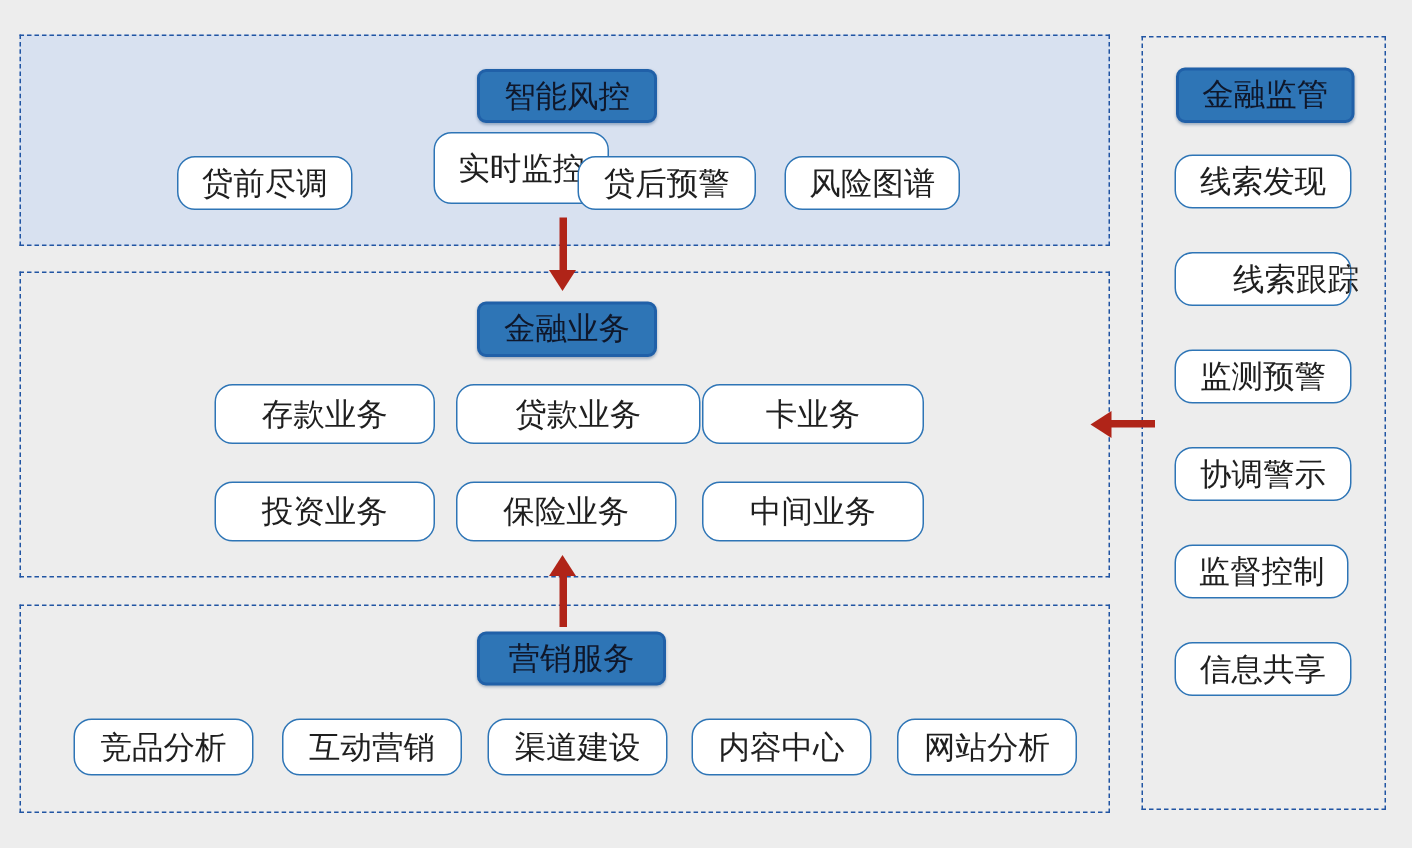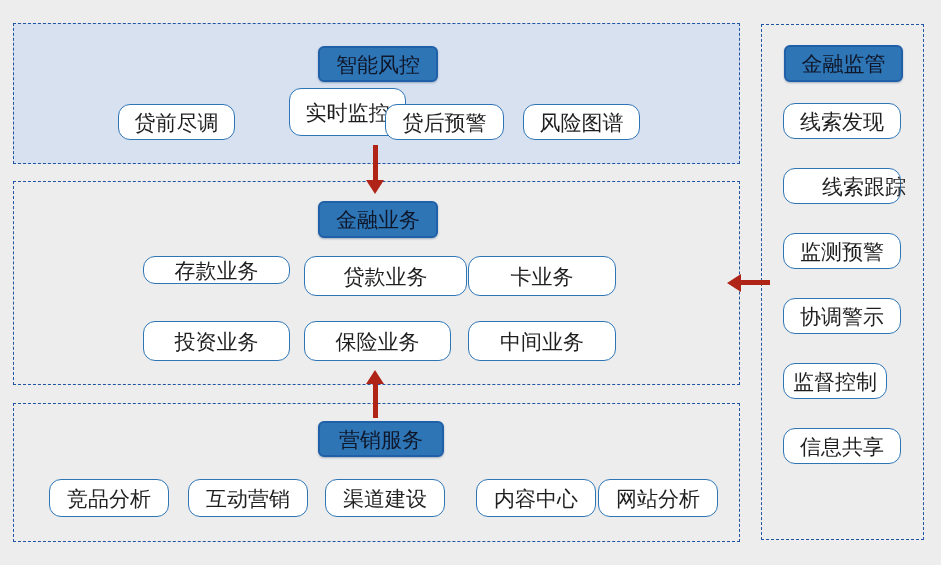--- a/index.html
+++ b/index.html
@@ -44,42 +44,42 @@
 
   
   .n-risk-title{left:304px;top:22px;width:120px;height:36px;}
   .n-risk-0{left:104px;top:80px;width:117px;height:36px;}
   .n-risk-1{left:237px;top:64px;width:117px;height:48px;margin-left:38px;}
   .n-risk-2{left:371px;top:80px;width:119px;height:36px;}
   .n-risk-3{left:509px;top:80px;width:117px;height:36px;}
 
   
   .n-biz-title{left:304px;top:19px;width:120px;height:37px;}
-  .n-biz-0{left:129px;top:74px;width:147px;height:28px;}
+  .n-biz-0{left:129px;top:74px;width:147px;height:40px;}
   .n-biz-1{left:290px;top:74px;width:163px;height:40px;}
   .n-biz-2{left:454px;top:74px;width:148px;height:40px;}
   .n-biz-3{left:129px;top:139px;width:147px;height:40px;}
   .n-biz-4{left:290px;top:139px;width:147px;height:40px;}
   .n-biz-5{left:454px;top:139px;width:148px;height:40px;}
 
   
   .n-mkt-title{left:304px;top:17px;width:126px;height:36px;}
   .n-mkt-0{left:35px;top:75px;width:120px;height:38px;}
   .n-mkt-1{left:174px;top:75px;width:120px;height:38px;}
   .n-mkt-2{left:311px;top:75px;width:120px;height:38px;}
-  .n-mkt-3{left:462px;top:75px;width:120px;height:38px;}
+  .n-mkt-3{left:447px;top:75px;width:120px;height:38px;}
   .n-mkt-4{left:584px;top:75px;width:120px;height:38px;}
 
   
   .n-reg-title{left:22px;top:20px;width:119px;height:37px;}
   .n-reg-0{left:21px;top:78px;width:118px;height:36px;}
   .n-reg-1{left:21px;top:143px;width:118px;height:36px;padding-left:44px;}
   .n-reg-2{left:21px;top:208px;width:118px;height:36px;text-align:center;}
   .n-reg-3{left:21px;top:273px;width:118px;height:36px;}
-  .n-reg-4{left:21px;top:338px;width:104px;height:36px;}
+  .n-reg-4{left:21px;top:338px;width:116px;height:36px;}
   .n-reg-5{left:21px;top:403px;width:118px;height:36px;}
 
   
   .arrow{position:absolute;z-index:5;}
   .shaft-v{width:5px;background:#b02418;}
   .shaft-h{height:5px;background:#b02418;}
   .tri{width:0;height:0;}
 
   .arrow-down-shaft{left:373px;top:145px;height:37px;}
   .arrow-down-head{left:366px;top:180px;

